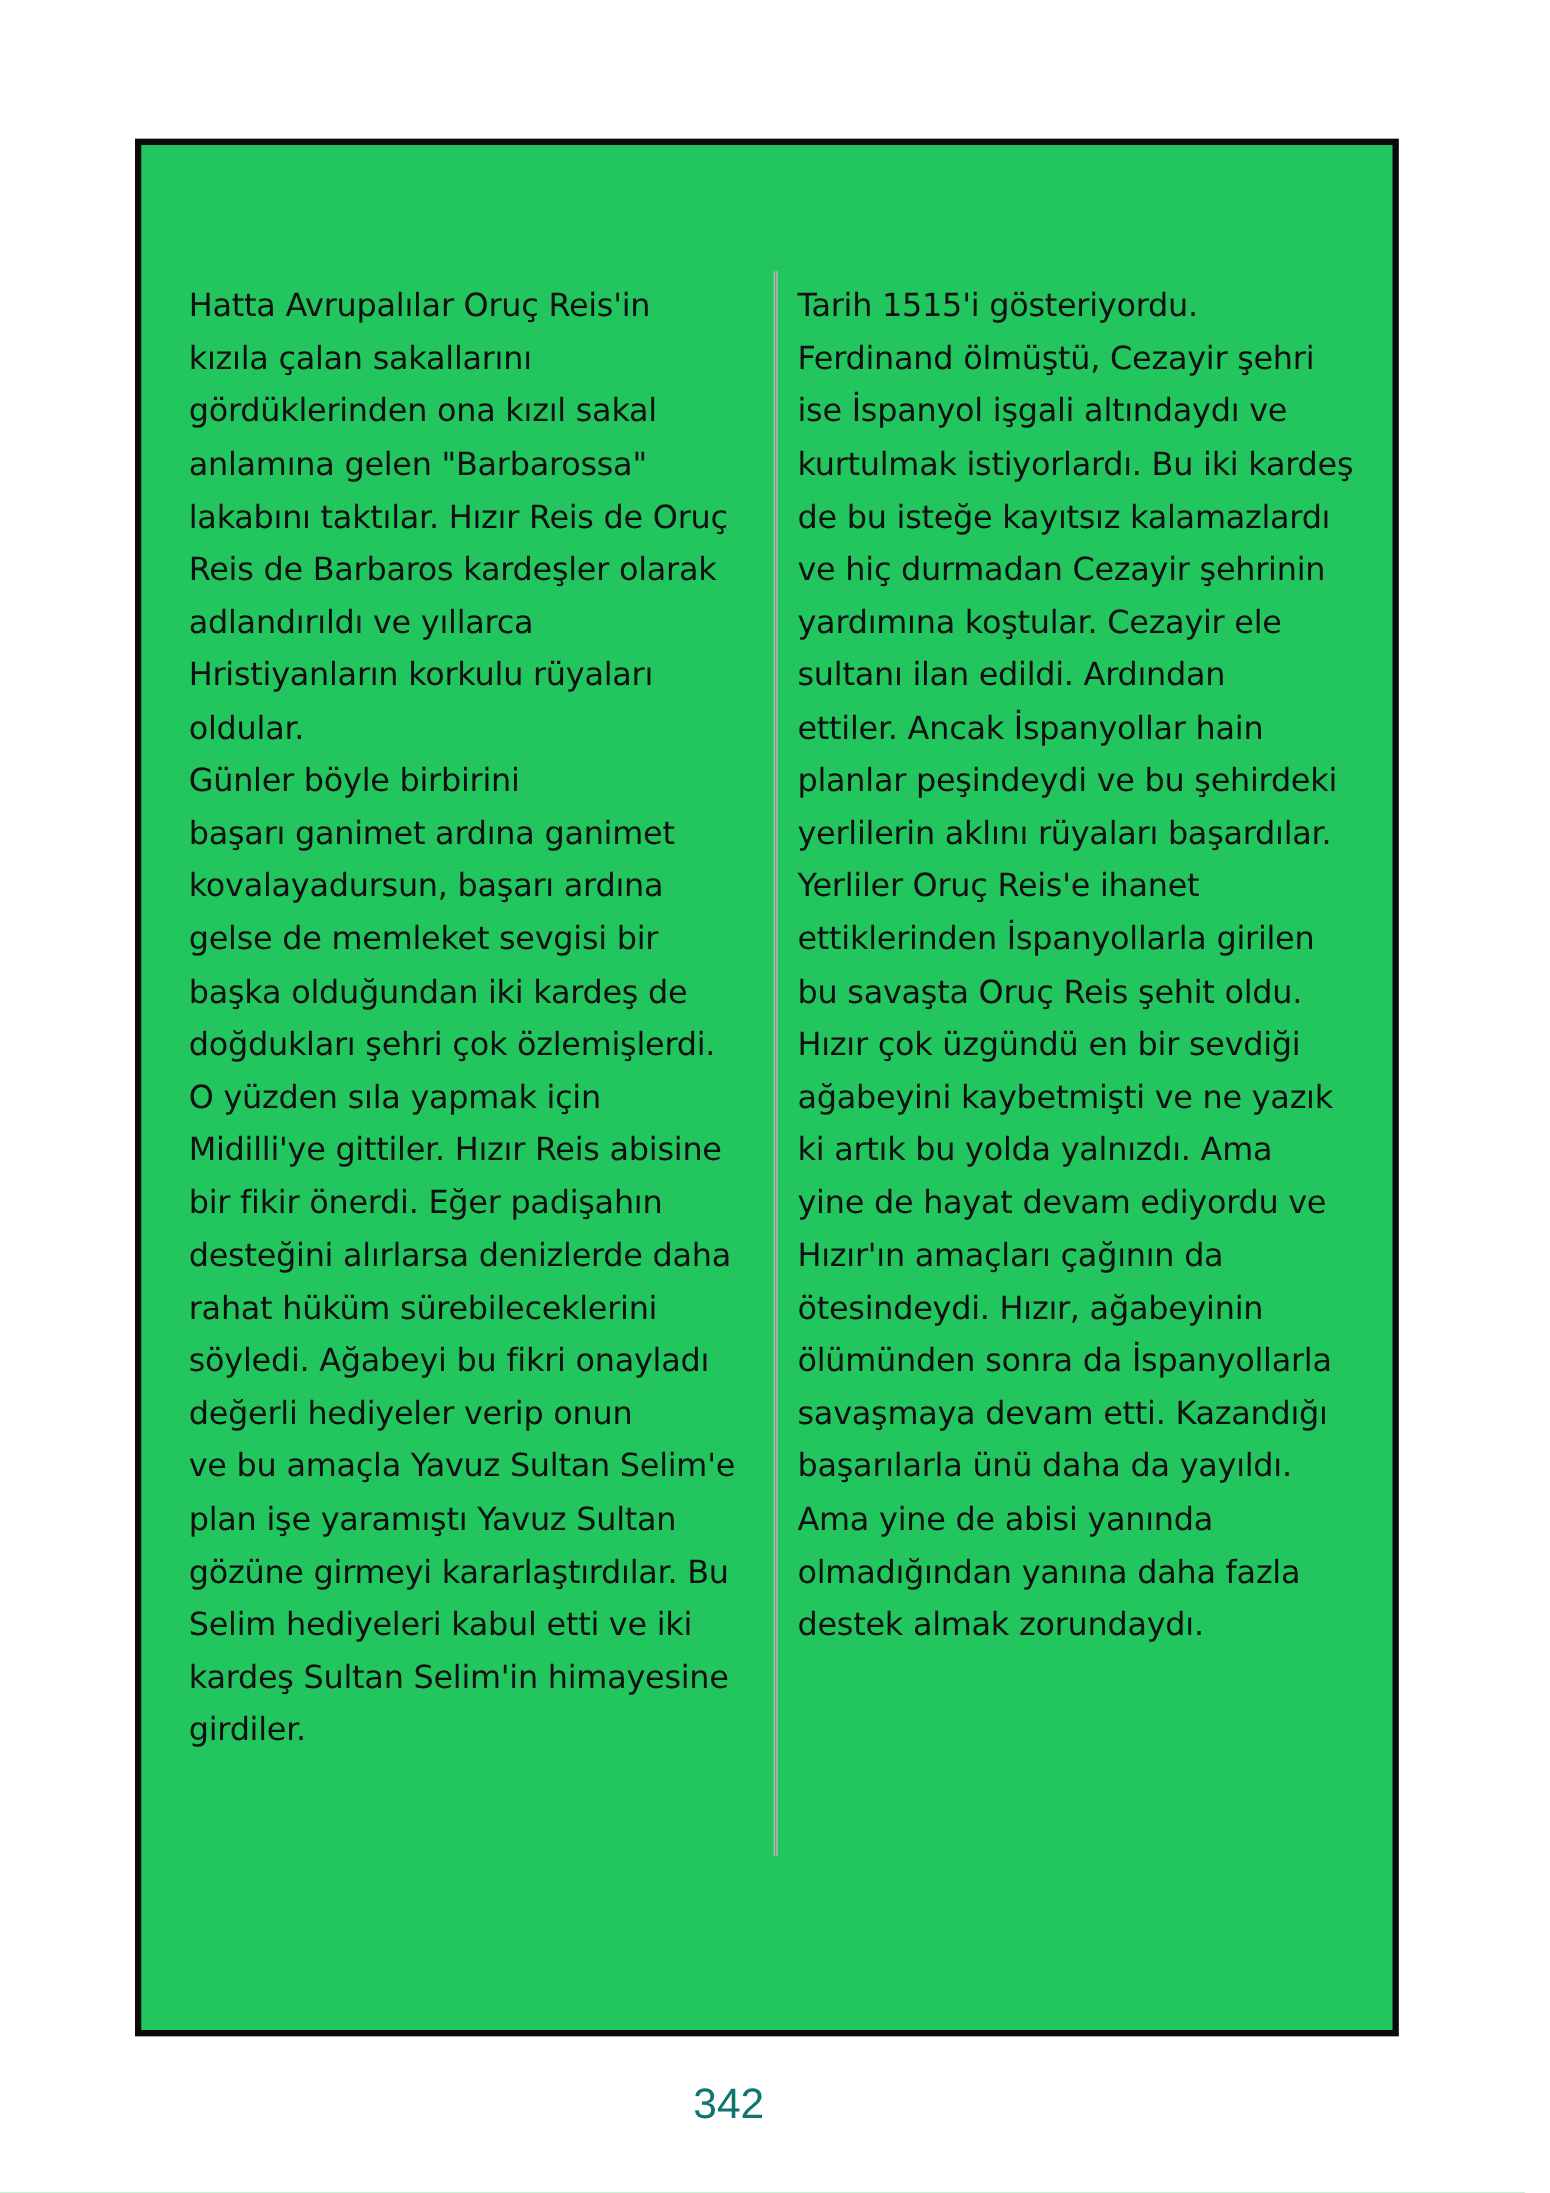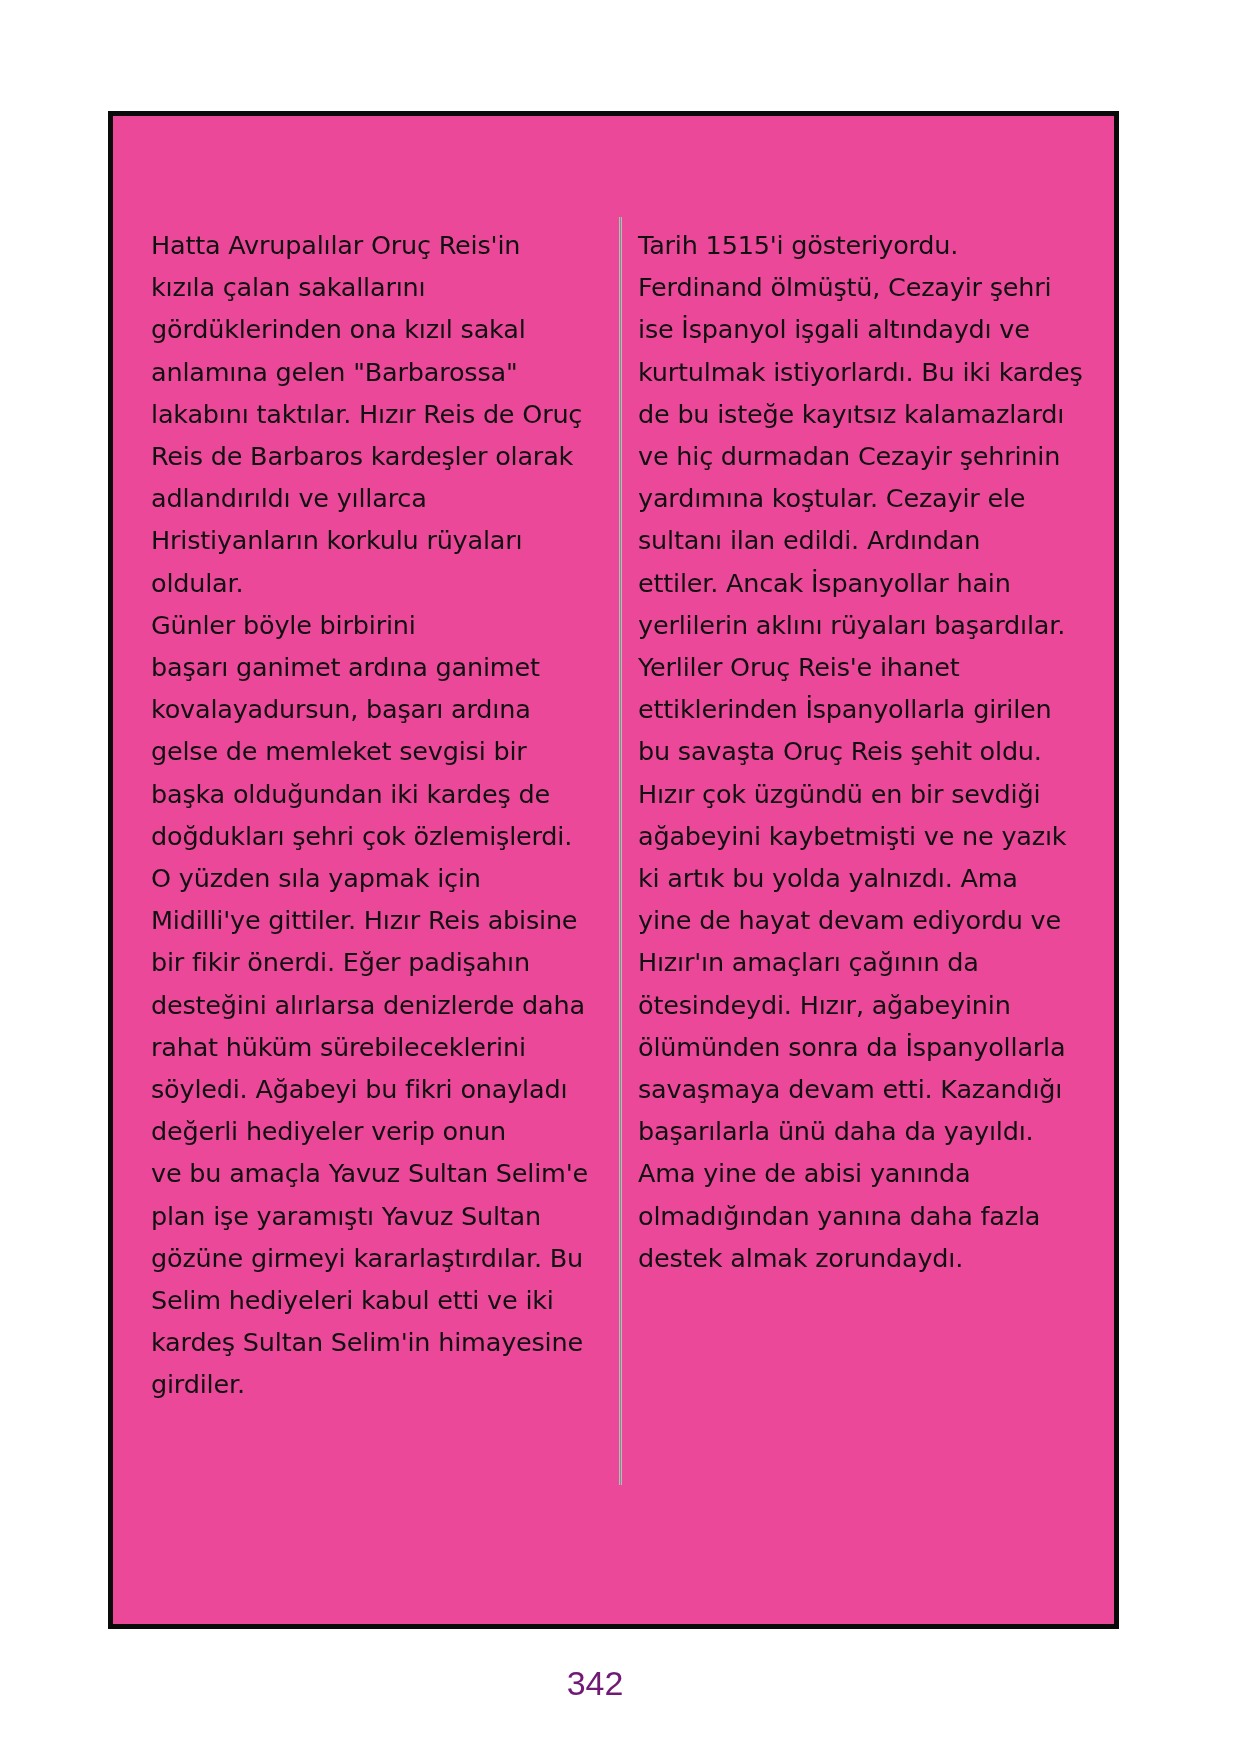--- a/index.html
+++ b/index.html
@@ -15,21 +15,21 @@
     font-family: "DejaVu Sans", "Liberation Sans", sans-serif;
     color: #111111;
   }
   .frame {
     position: absolute;
     left: 108px;
     top: 111px;
     width: 1001px;
     height: 1508px;
     border: 5px solid #0a0a0a;
-    background: #ec4899;
+    background: #22c55e;
   }
   .column {
     position: absolute;
     top: 108px;
     font-size: 25.5px;
     line-height: 42.2px;
     letter-spacing: -0.2px;
     word-spacing: 0px;
   }
   .column .line {
@@ -47,27 +47,27 @@
   .divider {
     position: absolute;
     left: 506px;
     top: 101px;
     width: 3px;
     height: 1268px;
     background: linear-gradient(to right, #d0d0d0, #8a8a8a, #cfcfcf);
   }
   .page-number {
     position: absolute;
-    left: 12px;
+    left: 0;
     width: 1166px;
     top: 1664px;
     text-align: center;
     font-family: "Liberation Sans", sans-serif;
     font-size: 34px;
-    color: #701a75;
+    color: #0f766e;
   }
 </style>
 </head>
 <body>
 
 <div class="frame">
   <div class="column col-left">
     <span class="line"> Hatta Avrupalılar Oruç Reis'in</span>
     <span class="line">kızıla çalan sakallarını</span>
     <span class="line">gördüklerinden ona kızıl sakal</span>
@@ -103,20 +103,21 @@
   <div class="column col-right">
     <span class="line"> Tarih 1515'i gösteriyordu.</span>
     <span class="line">Ferdinand ölmüştü, Cezayir şehri</span>
     <span class="line">ise İspanyol işgali altındaydı ve</span>
     <span class="line">kurtulmak istiyorlardı. Bu iki kardeş</span>
     <span class="line">de bu isteğe kayıtsız kalamazlardı</span>
     <span class="line">ve hiç durmadan Cezayir şehrinin</span>
     <span class="line">yardımına koştular. Cezayir ele</span>
     <span class="line">sultanı ilan edildi. Ardından</span>
     <span class="line">ettiler. Ancak İspanyollar hain</span>
+    <span class="line">planlar peşindeydi ve bu şehirdeki</span>
     <span class="line">yerlilerin aklını rüyaları başardılar.</span>
     <span class="line">Yerliler Oruç Reis'e ihanet</span>
     <span class="line">ettiklerinden İspanyollarla girilen</span>
     <span class="line">bu savaşta Oruç Reis şehit oldu.</span>
     <span class="line">Hızır çok üzgündü en bir sevdiği</span>
     <span class="line">ağabeyini kaybetmişti ve ne yazık</span>
     <span class="line">ki artık bu yolda yalnızdı. Ama</span>
     <span class="line">yine de hayat devam ediyordu ve</span>
     <span class="line">Hızır'ın amaçları çağının da</span>
     <span class="line">ötesindeydi. Hızır, ağabeyinin</span>

